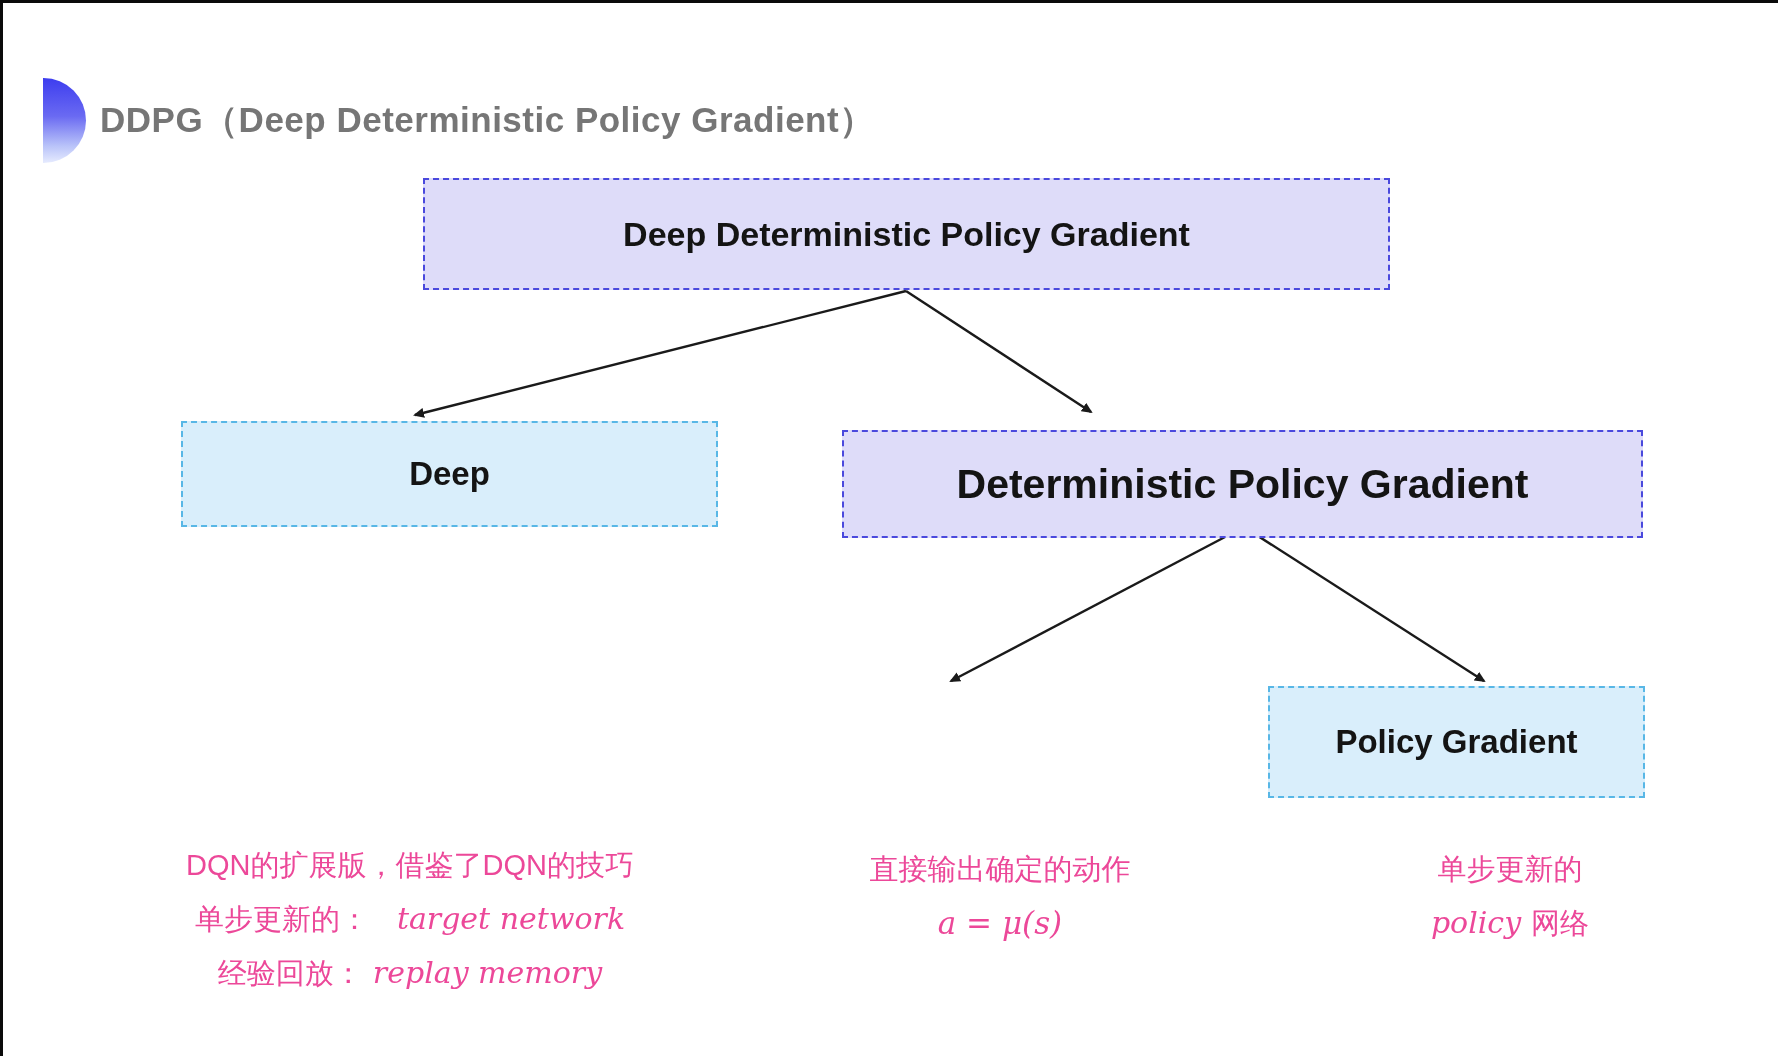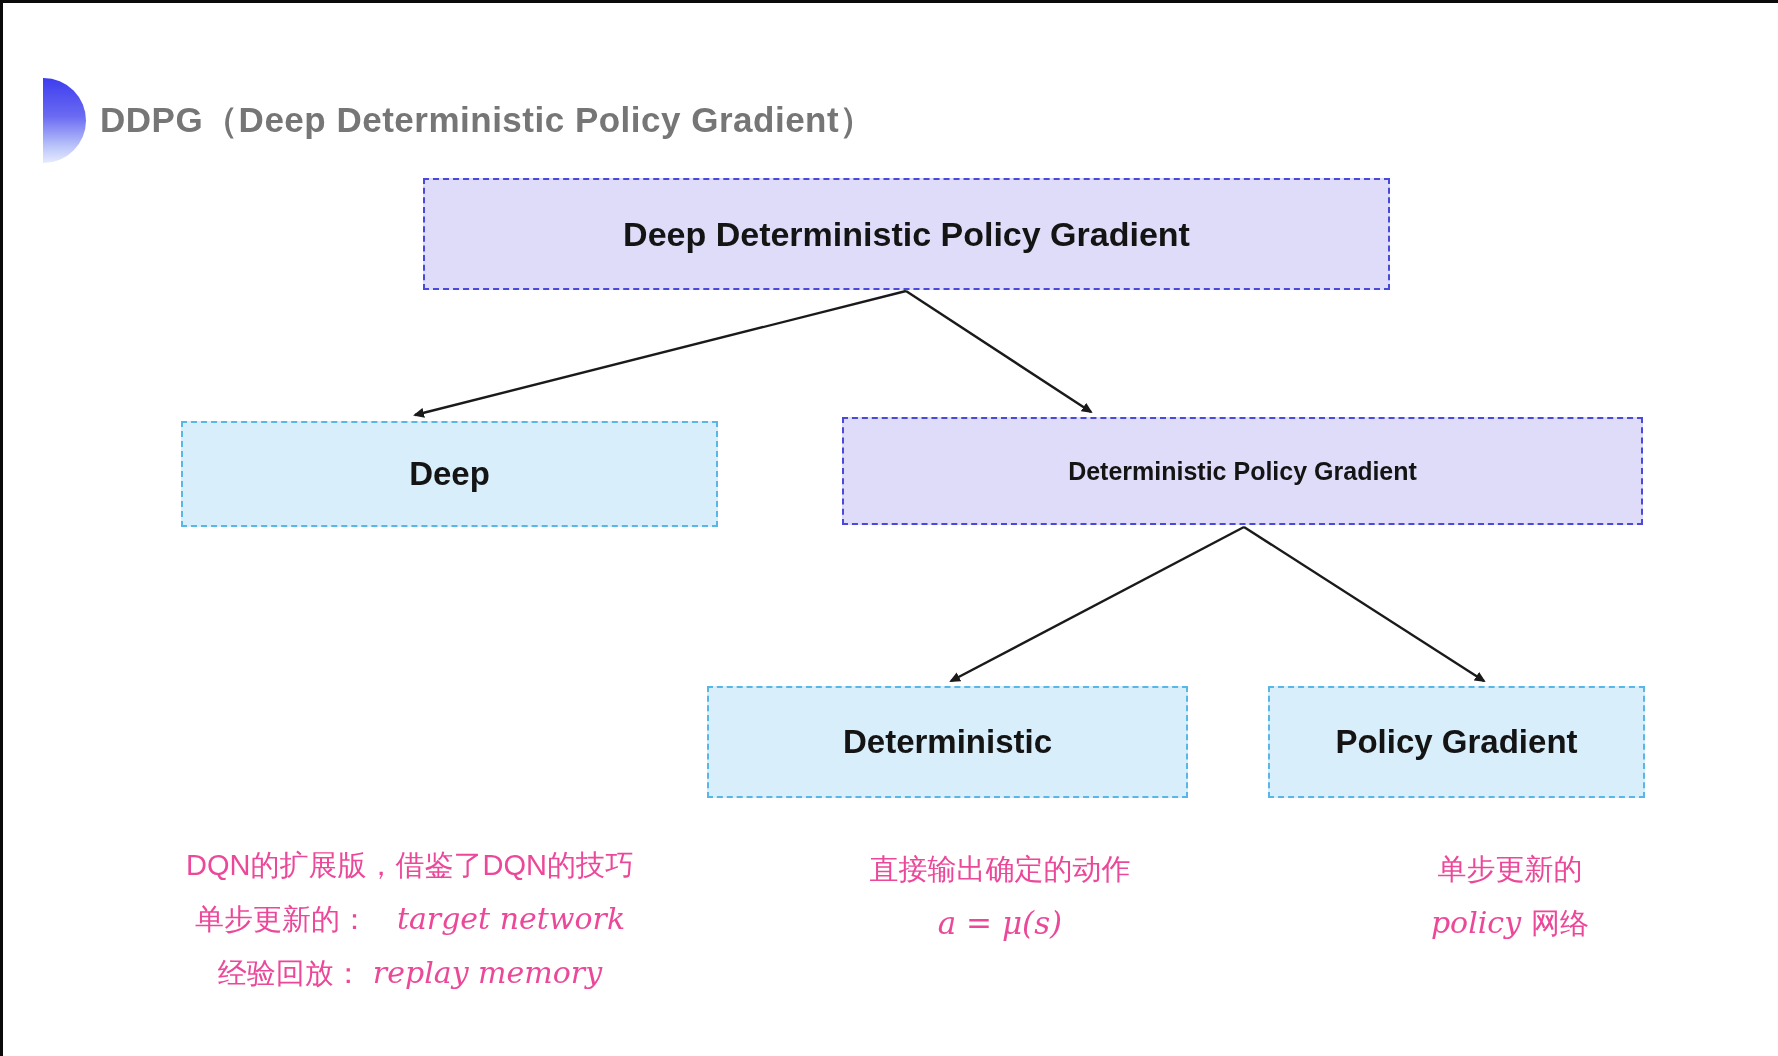--- a/index.html
+++ b/index.html
@@ -64,21 +64,21 @@
   .node-purple {
     background: #dedcf9;
     border: 2.5px dashed #4a49dd;
   }
   .node-blue {
     background: #d9eefb;
     border: 2.5px dashed #58b7e6;
   }
   .node-root        { left: 423px; top: 178px; width: 967px; height: 112px; font-size: 34px; }
   .node-deep        { left: 173px; top: 421px; width: 537px; height: 106px; font-size: 33px; margin-left: 8px; }
-  .node-dpg         { left: 842px; top: 417px; width: 801px; height: 108px; font-size: 25px; }
+  .node-dpg         { left: 842px; top: 430px; width: 801px; height: 108px; font-size: 41px; }
   .node-det         { left: 707px; top: 686px; width: 481px; height: 112px; font-size: 33px; }
   .node-pg          { left: 1268px; top: 686px; width: 377px; height: 112px; font-size: 33px; }
   .arrow-layer {
     position: absolute;
     left: 0; top: 0;
     width: 1778px; height: 1056px;
     pointer-events: none;
   }
   .note {
     position: absolute;
@@ -136,23 +136,20 @@
   </div>
 
   <div class="node node-blue node-deep">
     <span>Deep</span>
   </div>
 
   <div class="node node-purple node-dpg">
     <span>Deterministic Policy Gradient</span>
   </div>
 
-  <div class="node node-blue node-det">
-    <span>Deterministic</span>
-  </div>
 
   <div class="node node-blue node-pg">
     <span>Policy Gradient</span>
   </div>
 
   <div class="note note-deep">
     <div>
       <span>DQN的扩展版，借鉴了DQN的技巧</span>
     </div>
     <div>

